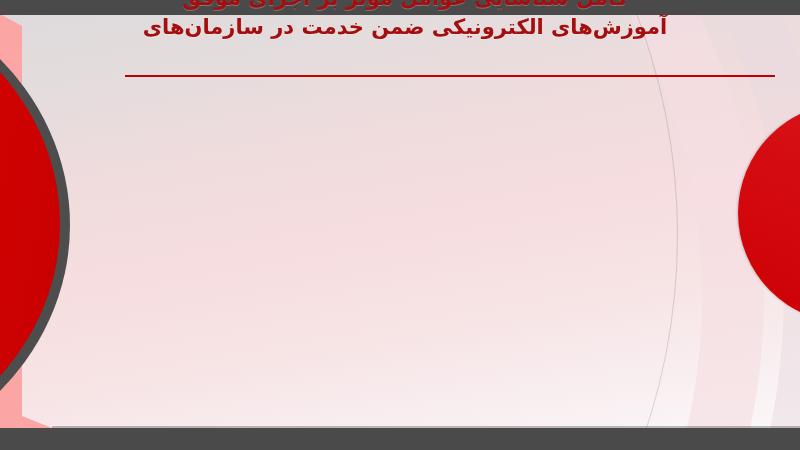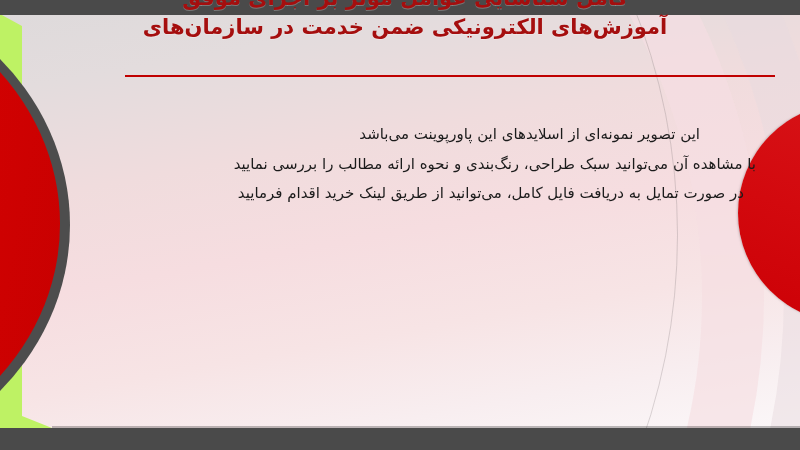--- a/index.html
+++ b/index.html
@@ -5,21 +5,21 @@
   html, body {
     margin: 0;
     padding: 0;
     background: #3f3f3f;
   }
   #slide {
     position: relative;
     width: 800px;
     height: 450px;
     overflow: hidden;
-    background: #bef264;
+    background: #fca5a5;
     font-family: "DejaVu Sans", sans-serif;
   }
 
   
   .panel {
     position: absolute;
     left: 0;
     top: 14px;
     width: 800px;
     height: 414px;
@@ -185,19 +185,14 @@
   <div class="panel-shadow-b"></div>
   <div class="band-top"></div>
   <div class="band-bottom"></div>
 
   <div class="title-block">
     <div>کامل شناسایی عوامل مؤثر بر اجرای موفق</div>
     <div>آموزش‌های الکترونیکی ضمن خدمت در سازمان‌های</div>
   </div>
   <div class="title-rule"></div>
 
-  <div class="body-block">
-    <p class="l1">این تصویر نمونه‌ای از اسلایدهای این پاورپوینت می‌باشد</p>
-    <p class="l2">با مشاهده آن می‌توانید سبک طراحی، رنگ‌بندی و نحوه ارائه مطالب را بررسی نمایید</p>
-    <p class="l3">در صورت تمایل به دریافت فایل کامل، می‌توانید از طریق لینک خرید اقدام فرمایید</p>
-  </div>
 
 </div>
 
 </body></html>

